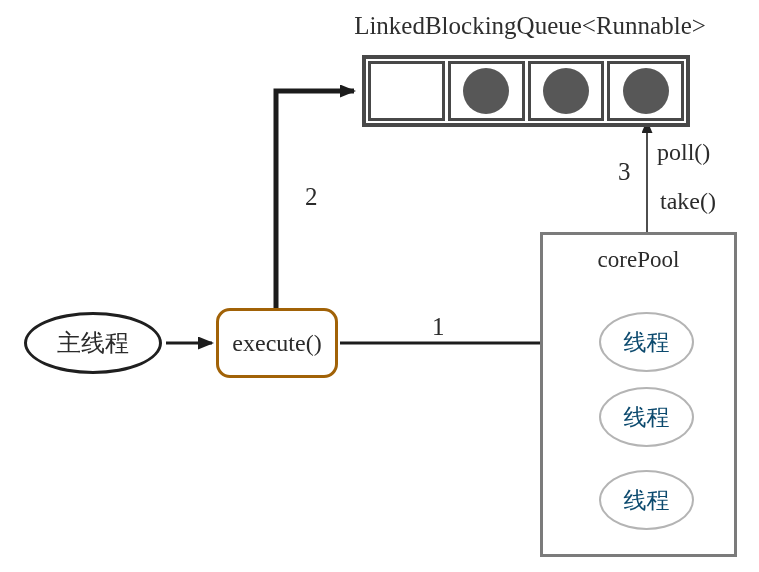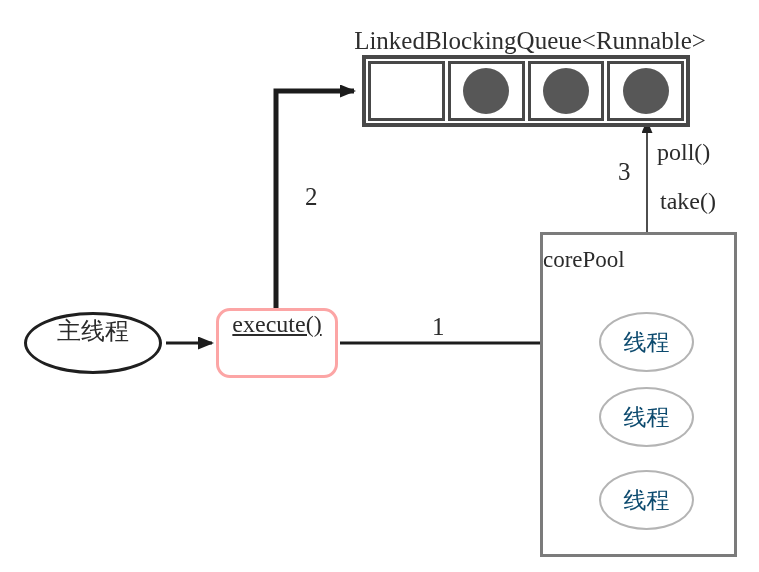--- a/index.html
+++ b/index.html
@@ -12,21 +12,20 @@
     color: #2b2b2b;
   }
   .abs { position: absolute; }
 
   .title {
     left: 340px; top: 12px; width: 380px;
     text-align: center;
     font-size: 25px;
     color: #2e2e2e;
     white-space: nowrap;
-    margin-top: 15px;
   }
 
   
   .queue {
     left: 362px; top: 55px; width: 328px; height: 72px;
     border: 4px solid #484848;
     box-sizing: border-box;
     background: #ffffff;
     display: flex;
     gap: 3px;
@@ -44,48 +43,47 @@
     border-radius: 50%;
     background: #575757;
   }
 
   
   .main-ellipse {
     left: 24px; top: 312px; width: 138px; height: 62px;
     border: 3px solid #1f1f1f;
     border-radius: 50%;
     box-sizing: border-box;
-    display: flex; justify-content: center;
+    display: flex; align-items: center; justify-content: center;
     font-size: 24px;
     background: #ffffff;
   }
 
   
   .execute-box {
     left: 216px; top: 308px; width: 122px; height: 70px;
-    border: 3px solid #fca5a5;
+    border: 3px solid #a16207;
     border-radius: 14px;
     box-sizing: border-box;
-    display: flex; align-items: flex-start; justify-content: center;
+    display: flex; align-items: center; justify-content: center;
     font-size: 24px;
     background: #ffffff;
-    text-decoration: underline;
   }
 
   
   .core-pool {
     left: 540px; top: 232px; width: 197px; height: 325px;
     border: 3px solid #7b7b7b;
     box-sizing: border-box;
     background: #ffffff;
   }
   .core-pool-label {
     position: absolute;
     left: 0; top: 12px; width: 100%;
-    text-align: left;
+    text-align: center;
     font-size: 23px;
     color: #2b2b2b;
   }
   .threads {
     left: 599px; top: 312px; width: 95px;
     display: flex; flex-direction: column;
   }
   .thread {
     width: 95px; height: 60px;
     border: 2px solid #b4b4b4;

